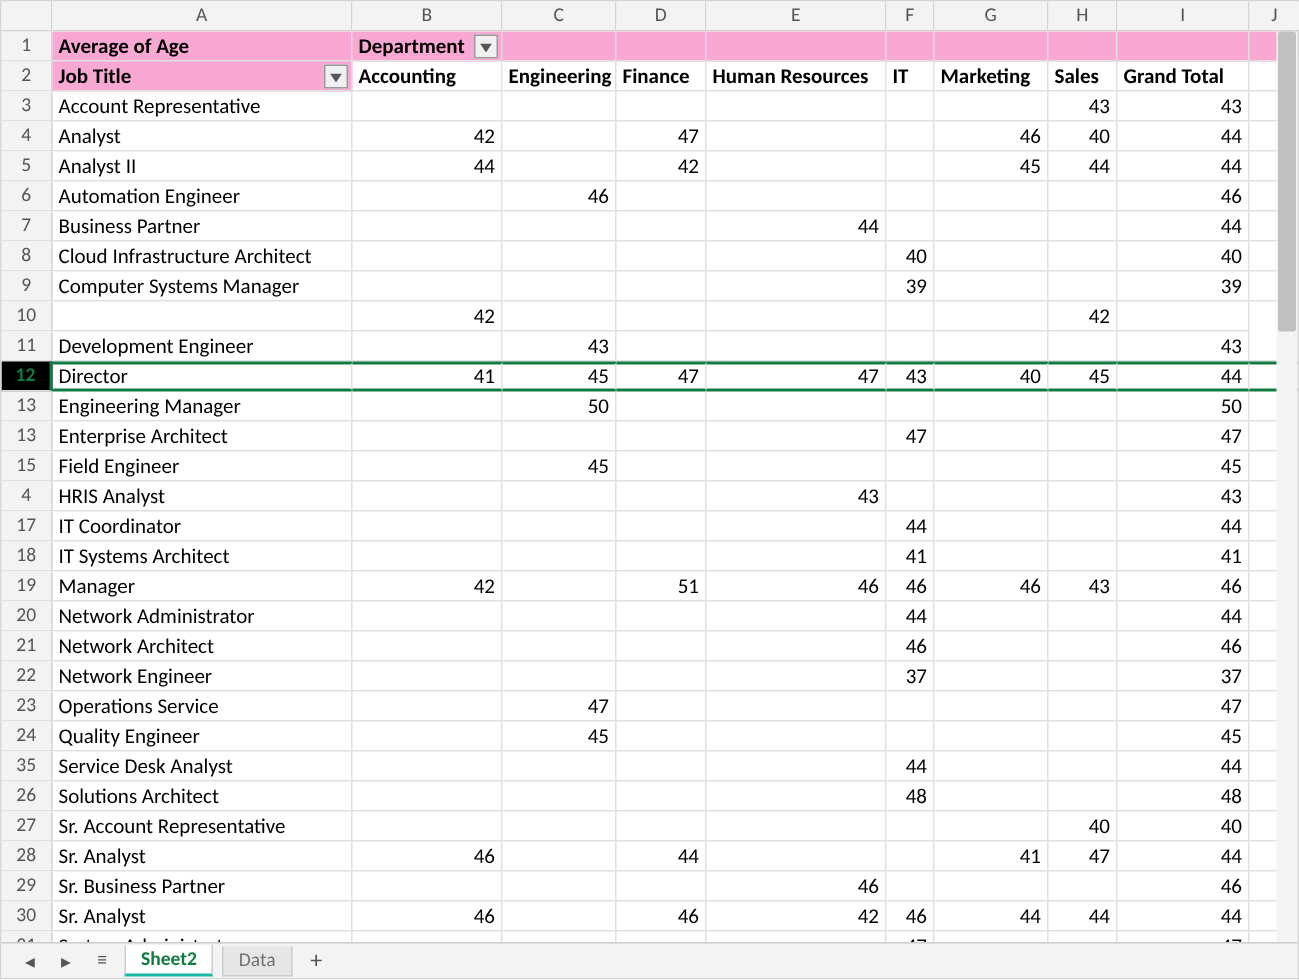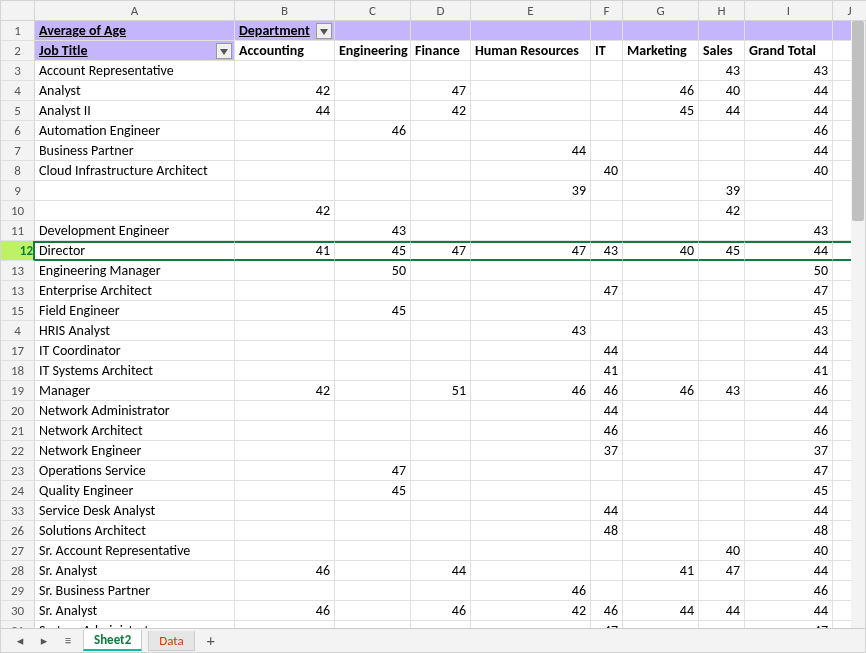--- a/index.html
+++ b/index.html
@@ -1,33 +1,33 @@
 <!DOCTYPE html>
 <html><head>
   <meta charset="utf-8">
   <style>
     * { margin: 0; padding: 0; box-sizing: border-box; }
     body { font-family: Calibri, Arial, sans-serif; font-size: 14px; overflow: hidden; background: #fff; color: #000; }
     .sheet { position: relative; width: 866px; height: 653px; border: 1px solid #d4d4d4; }
     .grid { display: grid; grid-template-columns: 34px 200px 100px 76px 60px 120px 32px 76px 46px 88px 34px; }
     .hdr-cell { background: #f3f3f3; text-align: center; font-size: 13px; color: #555; border-right: 1px solid #d4d4d4; border-bottom: 1px solid #d4d4d4; height: 20px; line-height: 20px; user-select: none; }
     .rownum { background: #f3f3f3; text-align: center; font-size: 13px; color: #555; border-right: 1px solid #d4d4d4; border-bottom: 1px solid #e0e0e0; height: 20px; line-height: 20px; user-select: none; }
-    .rownum.sel { background: #bef264; border-right: 2px solid #107c41; font-weight: bold; color: #107c41; text-align: right; }
+    .rownum.sel { background: #000000; border-right: 2px solid #107c41; font-weight: bold; color: #107c41; }
     .cell { border-right: 1px solid #e0e0e0; border-bottom: 1px solid #e0e0e0; height: 20px; line-height: 20px; padding: 0 4px; overflow: hidden; white-space: nowrap; }
-    .cell.blue { background: #c4b5fd; font-weight: bold; text-decoration: underline; }
+    .cell.blue { background: #f9a8d4; font-weight: bold; }
     .cell.bold { font-weight: bold; }
     .cell.num { text-align: right; }
     .selected-row .cell { border-top: 2px solid #107c41; border-bottom: 2px solid #107c41; height: 20px; line-height: 16px; }
     .selected-row .cell:first-of-type { border-left: 2px solid #107c41; }
     .pivot-hdr { position: relative; }
     .dd-btn { position: absolute; right: 2px; top: 2px; width: 16px; height: 16px; border: 1px solid #9a9a9a; background: #f0f0f0; display: flex; align-items: center; justify-content: center; cursor: pointer; }
     .dd-btn svg { width: 8px; height: 6px; }
     .tabs { position: absolute; bottom: 0; left: 0; right: 0; height: 24px; display: flex; align-items: center; background: #f3f3f3; border-top: 1px solid #ccc; padding-left: 10px; gap: 6px; font-size: 13px; }
     .tabs .nav-icon { width: 18px; text-align: center; color: #555; }
-    .tab { padding: 2px 10px; border: 1px solid #ccc; border-top: none; background: #e6e6e6; color: #c2410c; cursor: pointer; }
+    .tab { padding: 2px 10px; border: 1px solid #ccc; border-top: none; background: #e6e6e6; color: #737373; cursor: pointer; }
     .tab.active { background: #fff; color: #107c41; font-weight: bold; border-bottom: 2px solid #14b8a6; }
     .tab-add { color: #555; font-size: 16px; padding: 0 6px; cursor: pointer; }
     .scroll-y { position: absolute; right: 0; top: 20px; bottom: 24px; width: 14px; background: #f3f3f3; }
     .thumb-y { position: absolute; top: 0; left: 1px; width: 12px; height: 200px; background: #c0c0c0; border-radius: 2px; }
     .grid-body { height: 617px; overflow: hidden; }
   </style>
 </head>
 <body>
 
 <div class="sheet">
@@ -154,20 +154,21 @@
         <div class="cell"></div>
         <div class="cell"></div>
         <div class="cell num">40</div>
         <div class="cell"></div>
         <div class="cell"></div>
         <div class="cell num">40</div>
         <div class="cell"></div>
       </div>
       <div class="grid">
         <div class="rownum">9</div>
+        <div class="cell">Computer Systems Manager</div>
         <div class="cell"></div>
         <div class="cell"></div>
         <div class="cell"></div>
         <div class="cell"></div>
         <div class="cell num">39</div>
         <div class="cell"></div>
         <div class="cell"></div>
         <div class="cell num">39</div>
         <div class="cell"></div>
       </div>
@@ -359,21 +360,21 @@
         <div class="cell num">45</div>
         <div class="cell"></div>
         <div class="cell"></div>
         <div class="cell"></div>
         <div class="cell"></div>
         <div class="cell"></div>
         <div class="cell num">45</div>
         <div class="cell"></div>
       </div>
       <div class="grid">
-        <div class="rownum">33</div>
+        <div class="rownum">35</div>
         <div class="cell">Service Desk Analyst</div>
         <div class="cell"></div>
         <div class="cell"></div>
         <div class="cell"></div>
         <div class="cell"></div>
         <div class="cell num">44</div>
         <div class="cell"></div>
         <div class="cell"></div>
         <div class="cell num">44</div>
         <div class="cell"></div>

